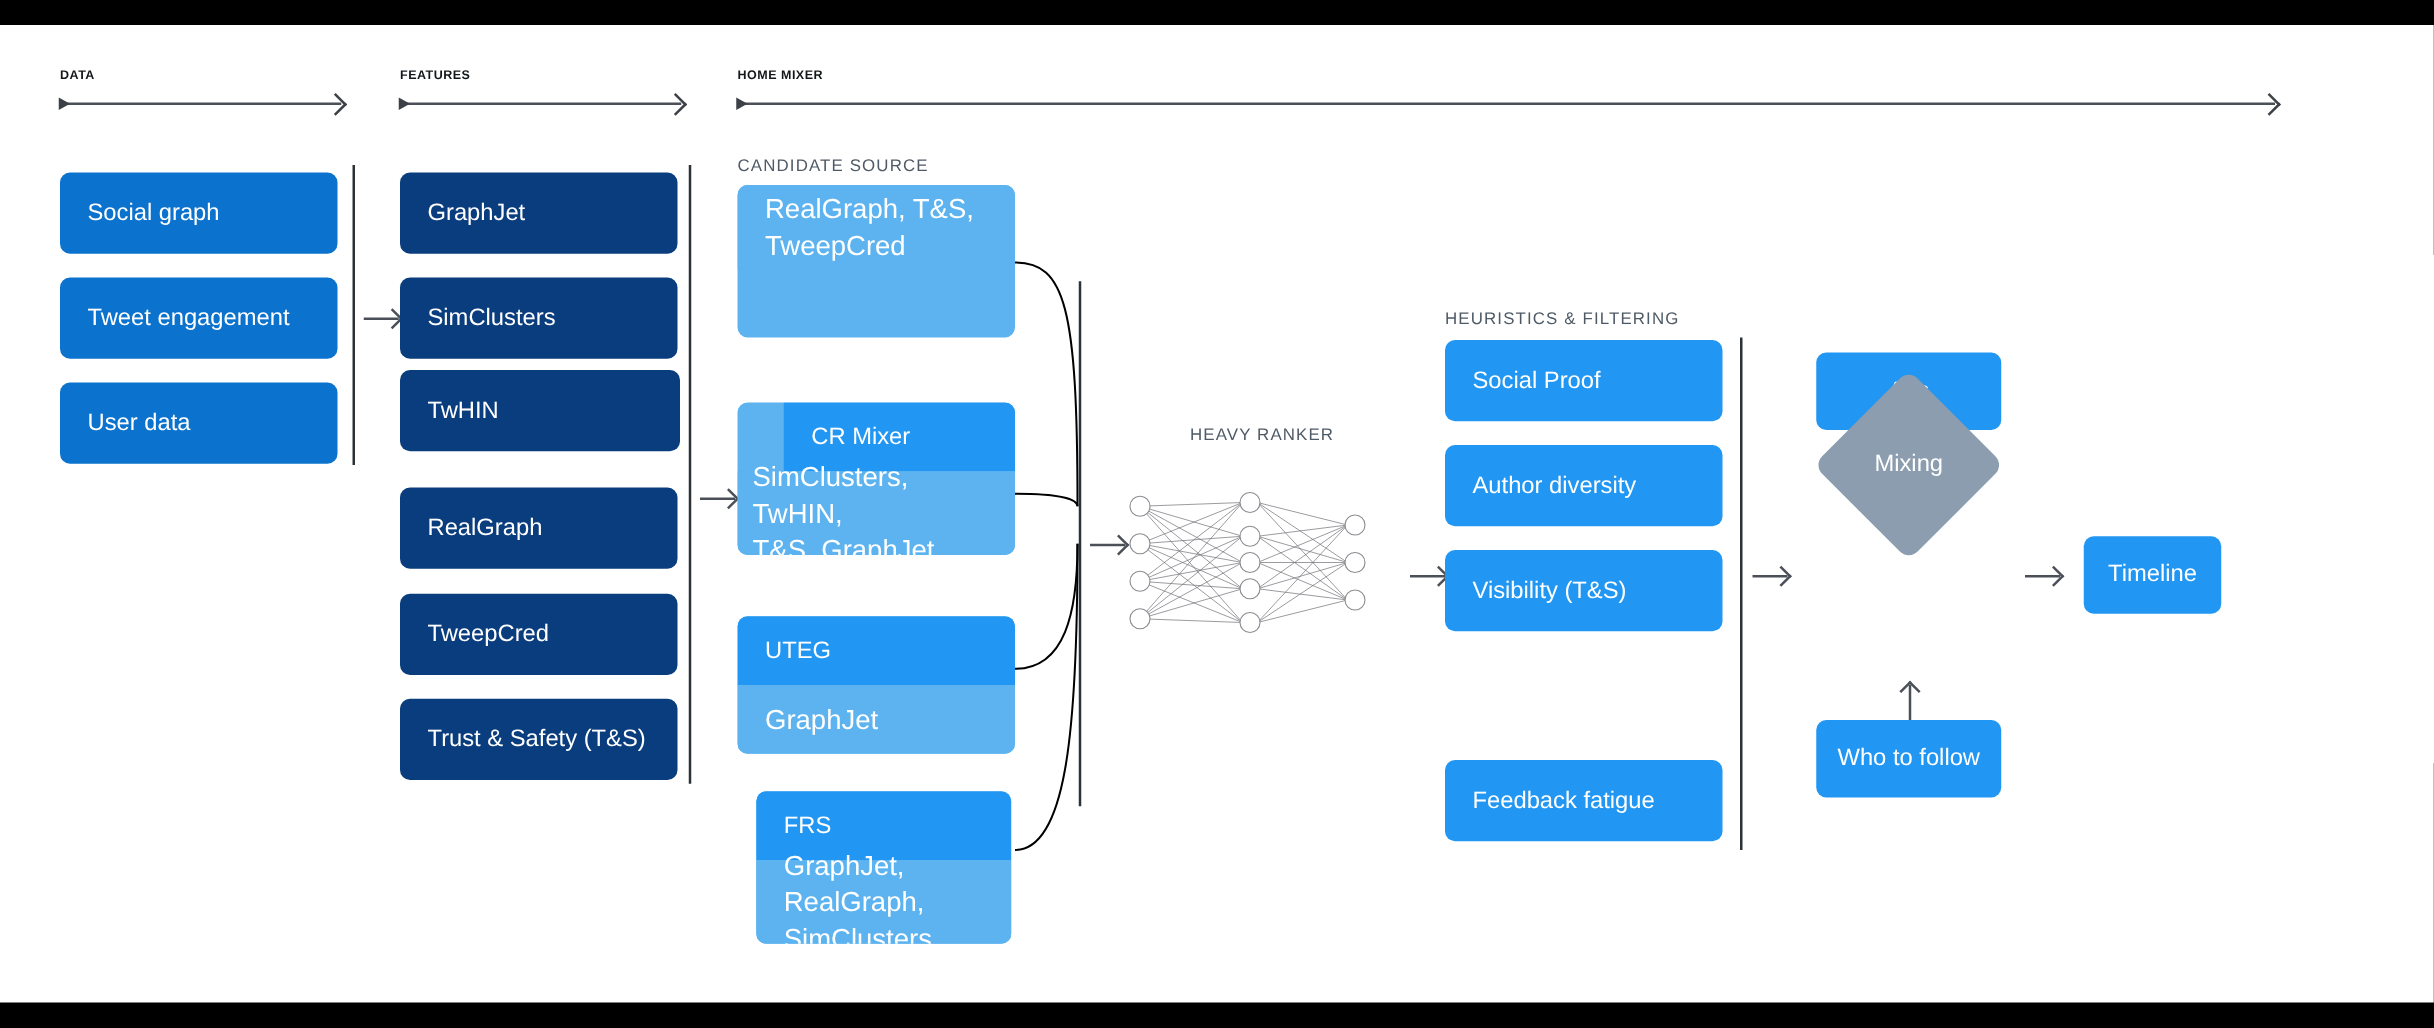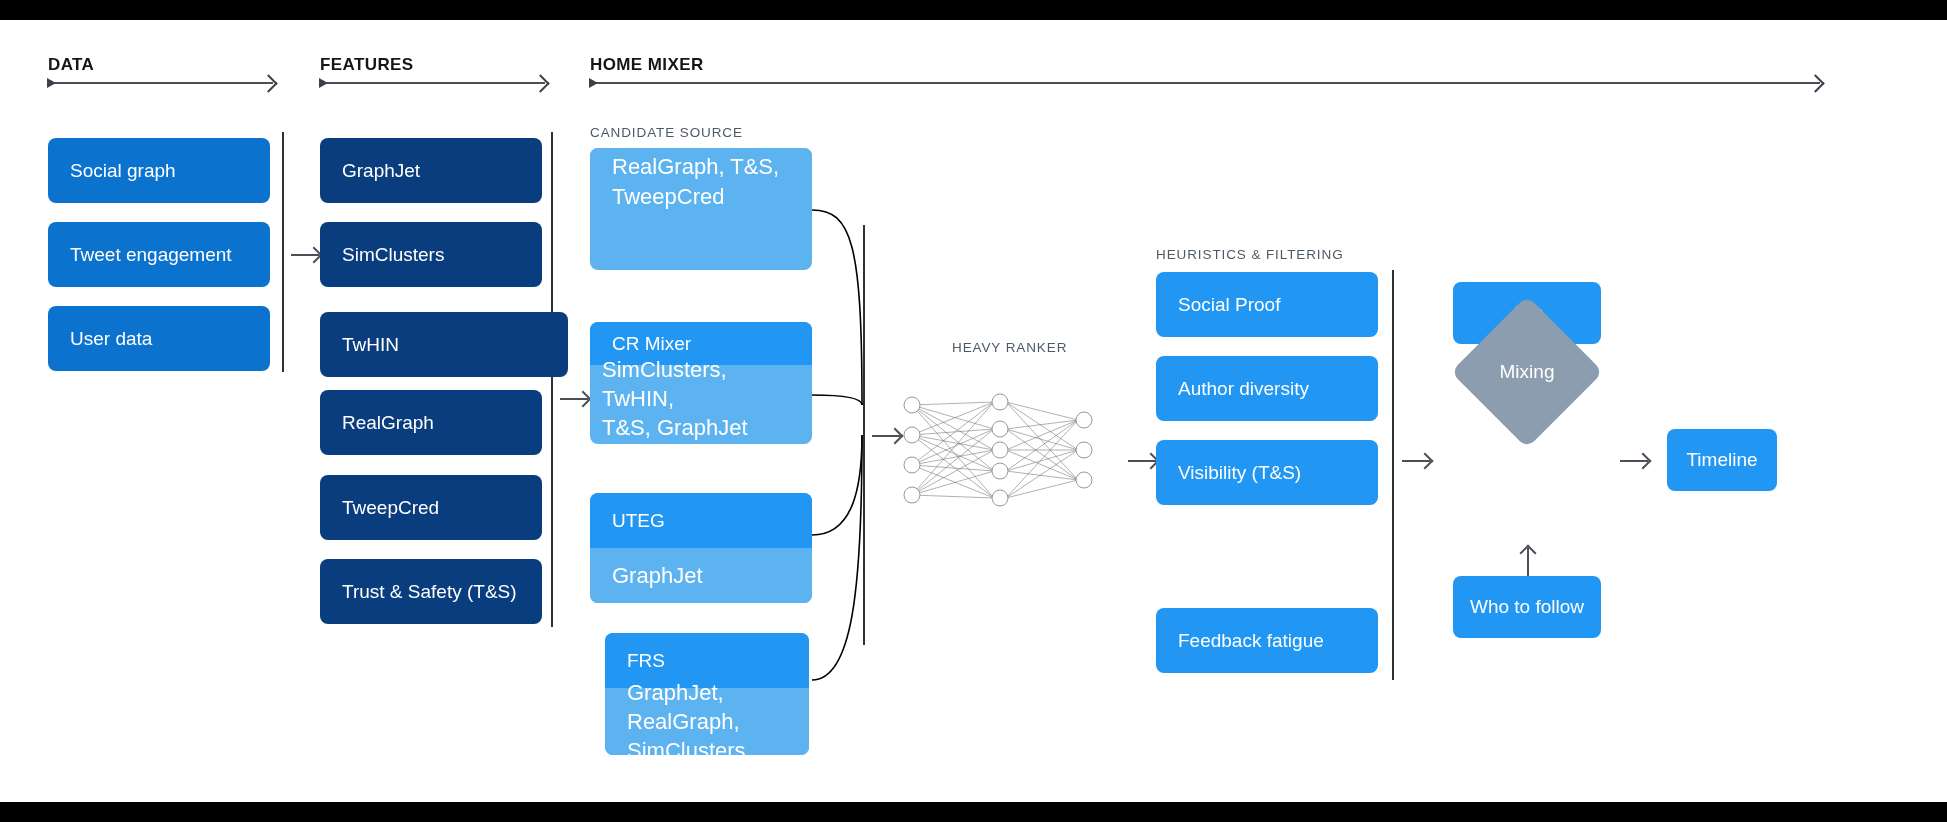--- a/index.html
+++ b/index.html
@@ -26,21 +26,21 @@
     left: 0;
     top: 20px;
     width: 1947px;
     height: 782px;
     background: #ffffff;
   }
 
   
   .sec-label {
     position: absolute;
-    font-size: 17px;
+    font-size: 10px;
     font-weight: bold;
     letter-spacing: 0.4px;
     color: #13171a;
     white-space: nowrap;
   }
   .sec-rule {
     position: absolute;
     height: 2px;
     background: #4b5058;
   }
@@ -223,21 +223,21 @@
     </div>
 
     <div class="arrow-h" style="left:291px; top:234px; width:28px;"></div>
 
     <div class="node node-feat" style="left:320px; top:118px; width:222px; height:65px;">
       <span>GraphJet</span>
     </div>
     <div class="node node-feat" style="left:320px; top:202px; width:222px; height:65px;">
       <span>SimClusters</span>
     </div>
-    <div class="node node-feat" style="left:320px; top:292px; width:248px; height:65px;">
+    <div class="node node-feat" style="left:320px; top:276px; width:224px; height:65px;">
       <span>TwHIN</span>
     </div>
     <div class="node node-feat" style="left:320px; top:370px; width:222px; height:65px;">
       <span>RealGraph</span>
     </div>
     <div class="node node-feat" style="left:320px; top:455px; width:222px; height:65px;">
       <span>TweepCred</span>
     </div>
     <div class="node node-feat" style="left:320px; top:539px; width:222px; height:65px;">
       <span>Trust &amp; Safety (T&amp;S)</span>
@@ -246,21 +246,21 @@
     <div class="arrow-h" style="left:560px; top:378px; width:28px;"></div>
 
     <div class="stage-cap" style="left:590px; top:105px;">CANDIDATE SOURCE</div>
 
     <div class="cs-card" style="left:590px; top:128px; width:222px; height:122px;">
       <div class="cs-body" style="height:67px;">RealGraph, T&amp;S,
 TweepCred</div>
     </div>
 
     <div class="cs-card" style="left:590px; top:302px; width:222px; height:122px;">
-      <div class="cs-head" style="height:43px;">CR Mixer</div>
+      <div class="cs-head" style="height:55px;margin-left:37px;">CR Mixer</div>
       <div class="cs-body" style="height:67px;padding-left:12px;">SimClusters, TwHIN,
 T&amp;S, GraphJet</div>
     </div>
 
     <div class="cs-card" style="left:590px; top:473px; width:222px; height:110px;">
       <div class="cs-head" style="height:55px;">UTEG</div>
       <div class="cs-body" style="height:55px;">GraphJet</div>
     </div>
 
     <div class="cs-card" style="left:590px; top:613px; width:204px; height:122px;margin-left:15px;">

